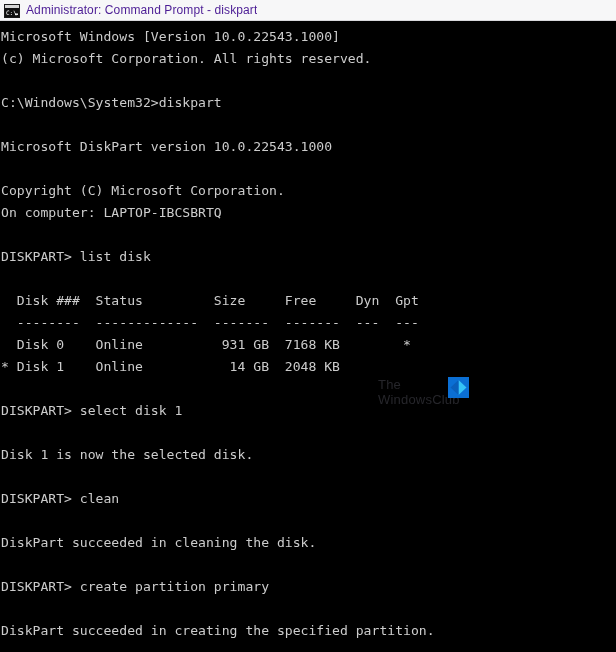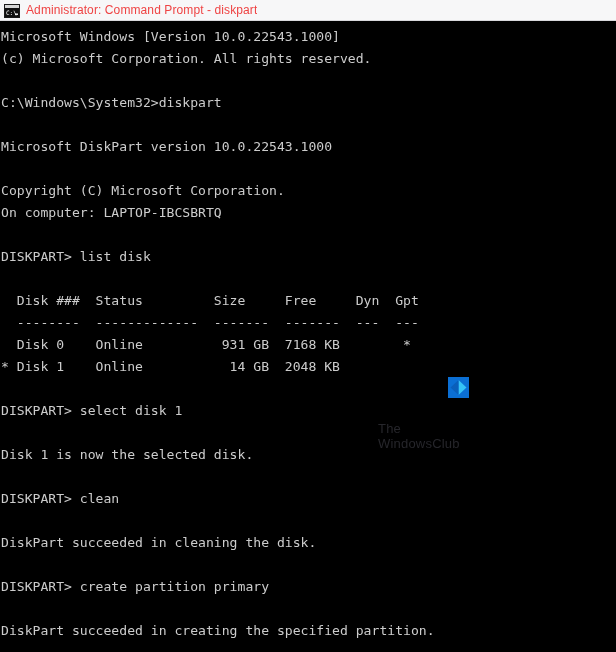--- a/index.html
+++ b/index.html
@@ -42,21 +42,21 @@
     height: 14px;
     margin-right: 6px;
     flex: 0 0 auto;
     position: relative;
     display: block;
   }
   #titlebar-title {
     font-family: "Liberation Sans", sans-serif;
     font-size: 12px;
     line-height: 14px;
-    color: #ef4444;
+    color: #4c1d95;
     letter-spacing: 0.1px;
     white-space: nowrap;
     overflow: hidden;
   }
 
   
   #console {
     flex: 1 1 auto;
     background: #000000;
     position: relative;
@@ -88,21 +88,20 @@
   #watermark-text {
     position: absolute;
     left: 0;
     top: 0;
     font-family: "Liberation Sans", sans-serif;
     font-size: 13px;
     line-height: 15px;
     color: #26262b;
     letter-spacing: 0.2px;
     white-space: pre-line;
-    margin-top: 44px;
   }
   #watermark-mark {
     position: absolute;
     left: 70px;
     top: 0px;
     width: 21px;
     height: 21px;
   }
 </style>
 </head>

